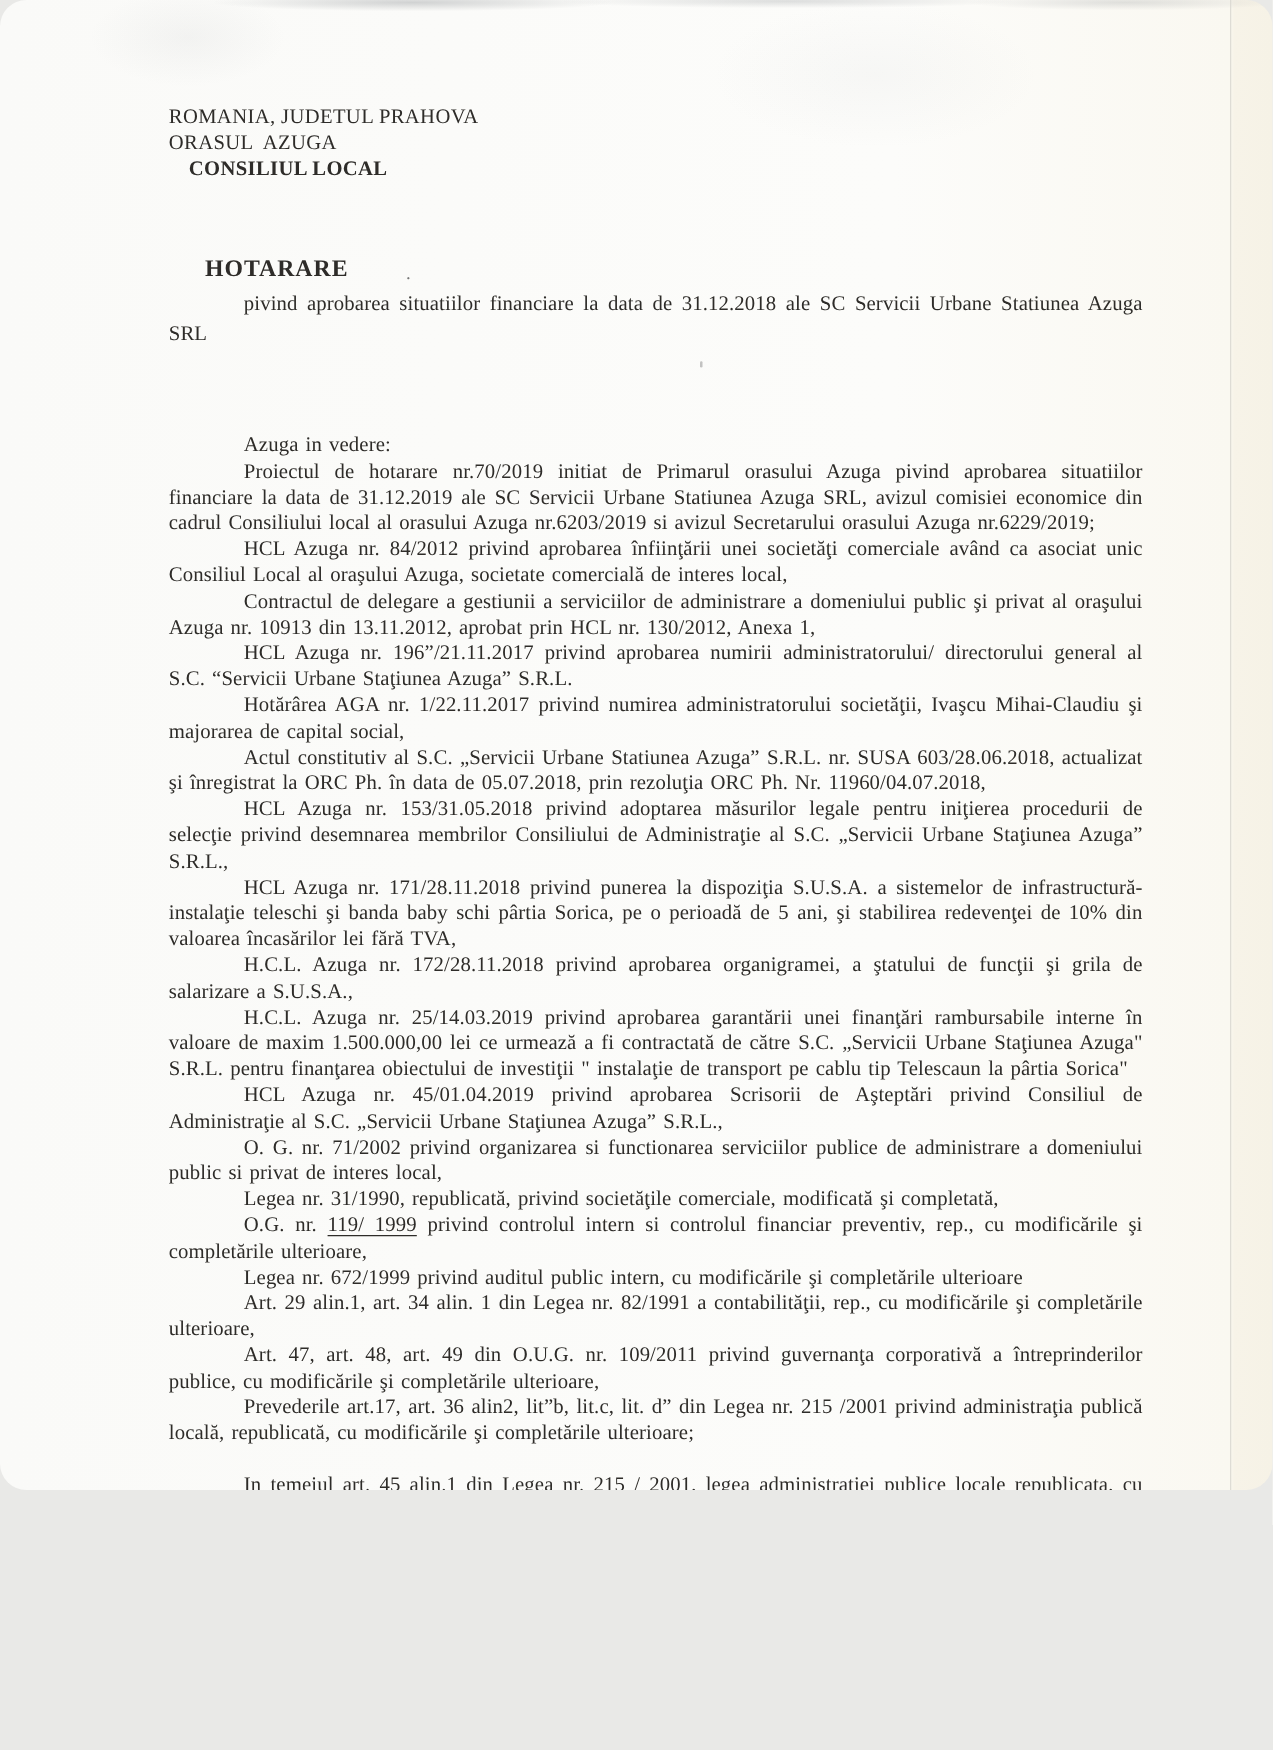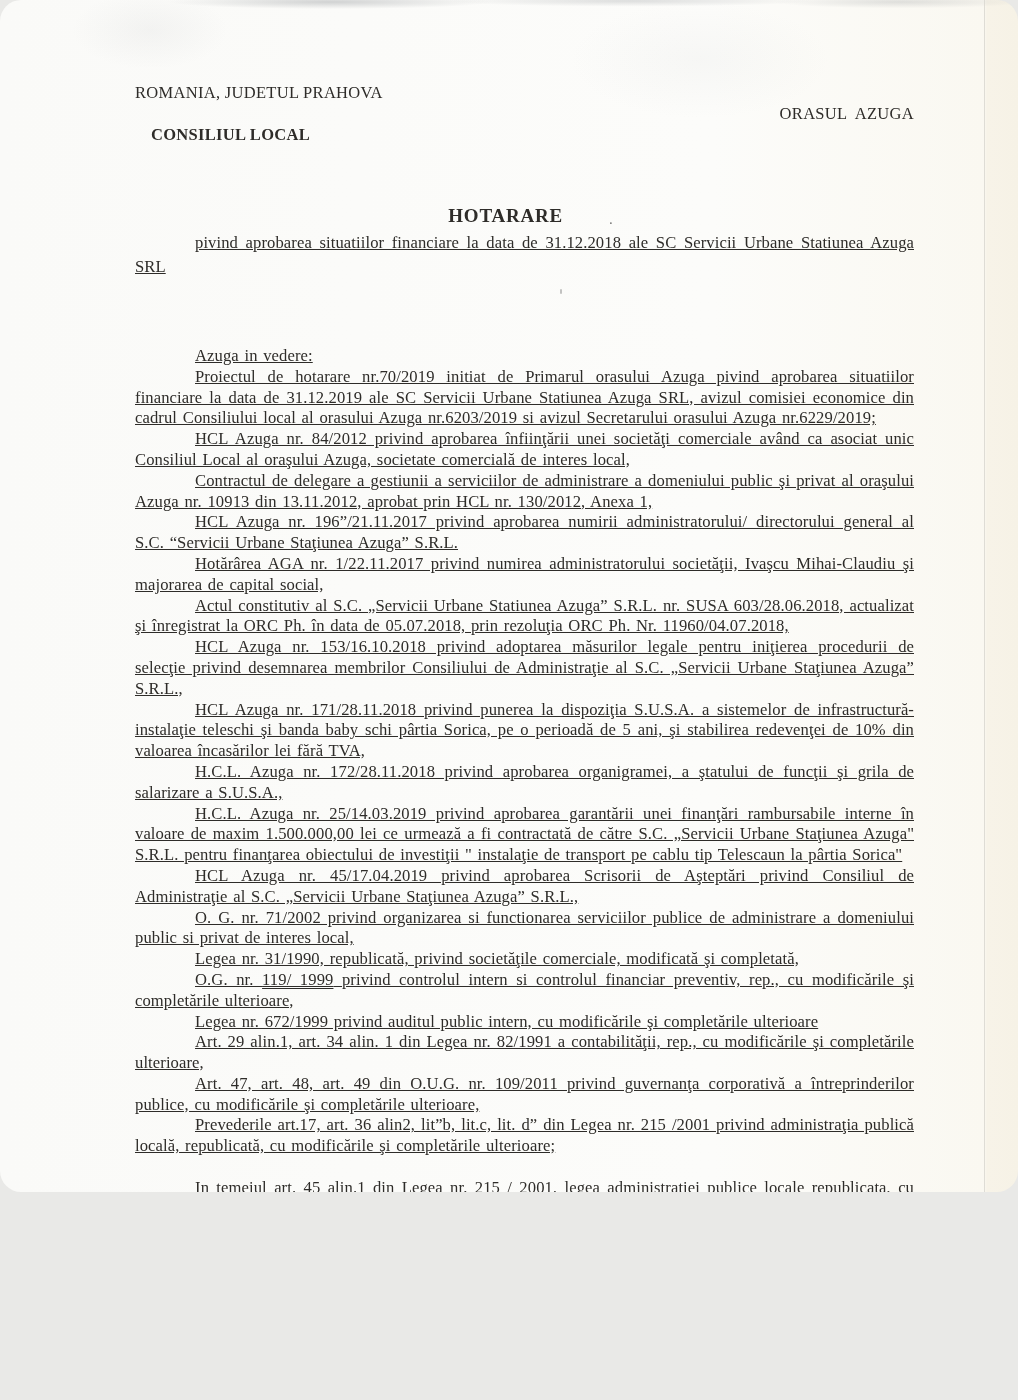--- a/index.html
+++ b/index.html
@@ -37,30 +37,30 @@
   .stain-dot{
     position:absolute;left:966px;top:1368px;width:9px;height:8px;border-radius:50%;
     background:radial-gradient(circle at 40% 40%, #4a4038 0%, #7a6a55 60%, transparent 90%);
   }
   .speck-1{position:absolute;left:427px;top:1320px;width:3px;height:6px;background:rgba(70,70,70,.45);border-radius:2px;}
   .speck-2{position:absolute;left:560px;top:289px;width:2px;height:5px;background:rgba(90,90,90,.35);border-radius:2px;}
 
   .content{position:absolute;left:135px;top:82px;width:779px;}
 
   .hdr-line{font-size:16.5px;line-height:21px;letter-spacing:.3px;}
-  .hdr-line.pre{white-space:pre-wrap;text-align:right;}
+  .hdr-line.pre{white-space:pre-wrap;}
   .hdr-line.bold{font-weight:700;margin-left:16px;}
 
-  .title-row{margin-top:60px;height:22px;text-align:center;position:relative;left:6px;}
+  .title-row{margin-top:60px;height:22px;text-align:left;position:relative;left:29px;}
   .doc-title{font-weight:700;font-size:19px;letter-spacing:.8px;line-height:22px;}
   .stray-dot{display:inline-block;margin-left:46px;font-size:15px;color:#4a4a4a;opacity:.75;transform:translateY(2px);}
 
   .par{
     margin:0;font-size:16.6px;line-height:20.8px;
-    text-align:justify;text-indent:60px;word-spacing:1.4px;letter-spacing:.1px;text-decoration:underline;
+    text-align:justify;text-indent:60px;word-spacing:1.4px;letter-spacing:.1px;
   }
   .subtitle{margin-top:4px;line-height:24px;}
   .preamble{margin-top:67px;text-align:left;}
   .closing{margin-top:20.8px;}
   .underlined{text-decoration:underline;text-underline-offset:3px;}
 </style>
 </head>
 <body>
 
 <div class="page">
@@ -87,25 +87,25 @@
 
     <p class="par preamble">Azuga in vedere:</p>
 
     <div id="recitals">
         <p class="par"><span>Proiectul de hotarare nr.70/2019 initiat de Primarul orasului Azuga pivind aprobarea situatiilor financiare la data de 31.12.2019 ale SC Servicii Urbane Statiunea Azuga SRL, avizul comisiei economice din cadrul Consiliului local al orasului Azuga nr.6203/2019 si avizul Secretarului orasului Azuga nr.6229/2019;</span></p>
         <p class="par"><span>HCL Azuga nr. 84/2012 privind aprobarea înfiinţării unei societăţi comerciale având ca asociat unic Consiliul Local al oraşului Azuga, societate comercială de interes local,</span></p>
         <p class="par"><span>Contractul de delegare a gestiunii a serviciilor de administrare a domeniului public şi privat al oraşului Azuga nr. 10913 din 13.11.2012, aprobat prin HCL nr. 130/2012, Anexa 1,</span></p>
         <p class="par"><span>HCL Azuga nr. 196”/21.11.2017 privind aprobarea numirii administratorului/ directorului general al S.C. “Servicii Urbane Staţiunea Azuga” S.R.L.</span></p>
         <p class="par"><span>Hotărârea AGA nr. 1/22.11.2017 privind numirea administratorului societăţii, Ivaşcu Mihai-Claudiu şi majorarea de capital social,</span></p>
         <p class="par"><span>Actul constitutiv al S.C. „Servicii Urbane Statiunea Azuga” S.R.L. nr. SUSA 603/28.06.2018, actualizat şi înregistrat la ORC Ph. în data de 05.07.2018, prin rezoluţia ORC Ph. Nr. 11960/04.07.2018,</span></p>
-        <p class="par"><span>HCL Azuga nr. 153/16.10.2018 privind adoptarea măsurilor legale pentru iniţierea procedurii de selecţie privind desemnarea membrilor Consiliului de Administraţie al S.C. „Servicii Urbane Staţiunea Azuga” S.R.L.,</span></p>
+        <p class="par"><span>HCL Azuga nr. 153/31.05.2018 privind adoptarea măsurilor legale pentru iniţierea procedurii de selecţie privind desemnarea membrilor Consiliului de Administraţie al S.C. „Servicii Urbane Staţiunea Azuga” S.R.L.,</span></p>
         <p class="par"><span>HCL Azuga nr. 171/28.11.2018 privind punerea la dispoziţia S.U.S.A. a sistemelor de infrastructură-instalaţie teleschi şi banda baby schi pârtia Sorica, pe o perioadă de 5 ani, şi stabilirea redevenţei de 10% din valoarea încasărilor lei fără TVA,</span></p>
         <p class="par"><span>H.C.L. Azuga nr. 172/28.11.2018 privind aprobarea organigramei, a ştatului de funcţii şi grila de salarizare a S.U.S.A.,</span></p>
         <p class="par"><span>H.C.L. Azuga nr. 25/14.03.2019 privind aprobarea garantării unei finanţări rambursabile interne în valoare de maxim 1.500.000,00 lei ce urmează a fi contractată de către S.C. „Servicii Urbane Staţiunea Azuga" S.R.L. pentru finanţarea obiectului de investiţii " instalaţie de transport pe cablu tip Telescaun la pârtia Sorica"</span></p>
-        <p class="par"><span>HCL Azuga nr. 45/17.04.2019 privind aprobarea Scrisorii de Aşteptări privind Consiliul de Administraţie al S.C. „Servicii Urbane Staţiunea Azuga” S.R.L.,</span></p>
+        <p class="par"><span>HCL Azuga nr. 45/01.04.2019 privind aprobarea Scrisorii de Aşteptări privind Consiliul de Administraţie al S.C. „Servicii Urbane Staţiunea Azuga” S.R.L.,</span></p>
         <p class="par"><span>O. G. nr. 71/2002 privind organizarea si functionarea serviciilor publice de administrare a domeniului public si privat de interes local,</span></p>
         <p class="par"><span>Legea nr. 31/1990, republicată, privind societăţile comerciale, modificată şi completată,</span></p>
         <p class="par"><span>O.G. nr. </span><span class="underlined">119/ 1999</span><span> privind controlul intern si controlul financiar preventiv, rep., cu modificările şi completările ulterioare,</span></p>
         <p class="par"><span>Legea nr. 672/1999 privind auditul public intern, cu modificările şi completările ulterioare</span></p>
         <p class="par"><span>Art. 29 alin.1, art. 34 alin. 1 din Legea nr. 82/1991 a contabilităţii, rep., cu modificările şi completările ulterioare,</span></p>
         <p class="par"><span>Art. 47, art. 48, art. 49 din O.U.G. nr. 109/2011 privind guvernanţa corporativă a întreprinderilor publice, cu modificările şi completările ulterioare,</span></p>
         <p class="par"><span>Prevederile art.17, art. 36 alin2, lit”b, lit.c, lit. d” din Legea nr. 215 /2001 privind administraţia publică locală, republicată, cu modificările şi completările ulterioare;</span></p>
       </div>
 
     <p class="par closing">In temeiul art. 45 alin.1 din Legea nr. 215 / 2001, legea administratiei publice locale republicata, cu modificarile si completarile ulterioare;</p>

